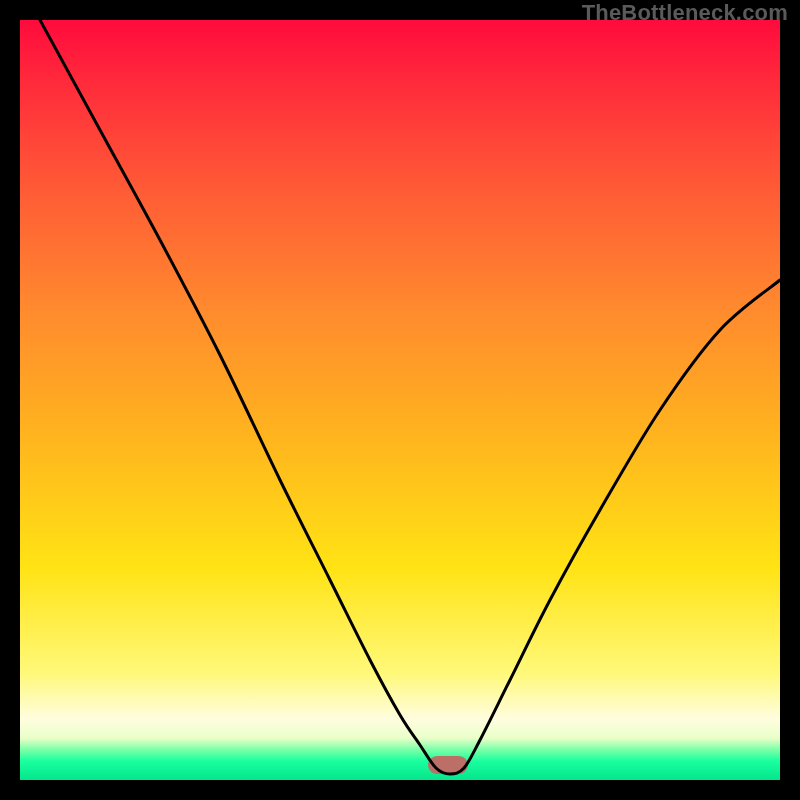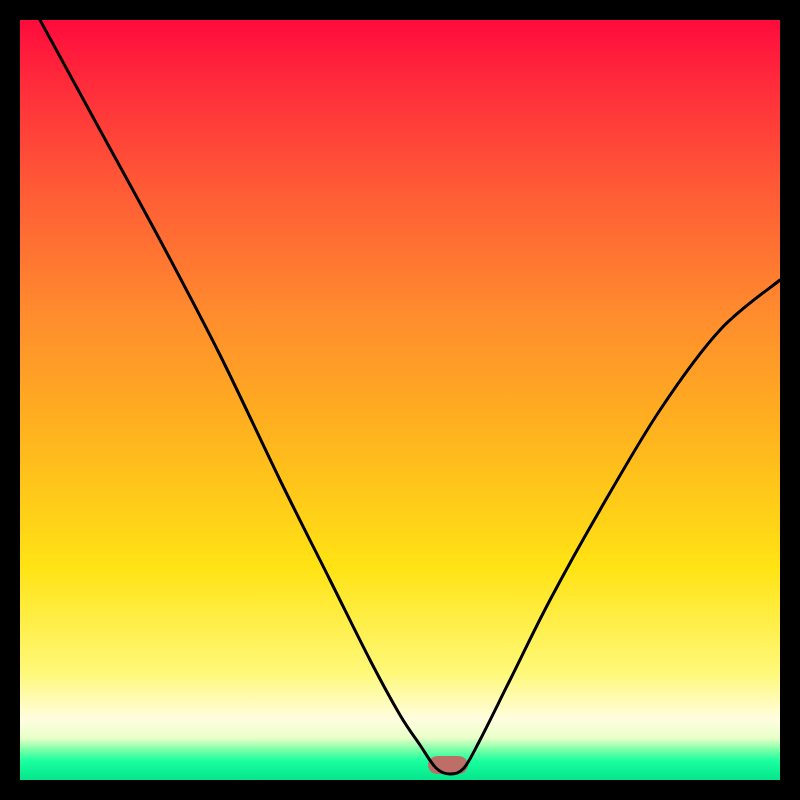--- a/index.html
+++ b/index.html
@@ -63,20 +63,21 @@
     font: 600 22px/1 Arial, Helvetica, sans-serif;
     color: #5a5a5a;
     letter-spacing: 0.2px;
     user-select: none;
   }
 </style>
 </head>
 <body>
 
 <div class="stage">
+  <div class="attrib">TheBottleneck.com</div>
 
   <div class="plot-area">
     <div class="grad"></div>
 
     <div class="marker" id="marker" style="left: 408px; bottom: 6px; width: 40px; height: 18px; background: rgb(187, 111, 102);"></div>
 
     <svg class="curve" viewBox="0 0 760 760" preserveAspectRatio="none">
       <path id="curve-path" fill="none" stroke="#000" stroke-width="3" stroke-linejoin="round" stroke-linecap="round" d="M 20 0 C 30 18.333333333333332, 60 73.33333333333334, 80 110 C 100 146.66666666666666, 120 182.5, 140 220 C 160 257.5, 180 295, 200 335 C 220 375, 241.66666666666666 422.5, 260 460 C 278.3333333333333 497.5, 295 530, 310 560 C 325 590, 338.3333333333333 617.5, 350 640 C 361.6666666666667 662.5, 371.6666666666667 680.8333333333334, 380 695 C 388.3333333333333 709.1666666666666, 394 716.1666666666666, 400 725 C 406 733.8333333333334, 411 743.1666666666666, 416 748 C 421 752.8333333333334, 425.3333333333333 754, 430 754 C 434.6666666666667 754, 439 753.6666666666666, 444 748 C 449 742.3333333333334, 452.3333333333333 734.6666666666666, 460 720 C 467.6666666666667 705.3333333333334, 478.3333333333333 683.3333333333334, 490 660 C 501.6666666666667 636.6666666666666, 515 608.3333333333334, 530 580 C 545 551.6666666666666, 561.6666666666666 521.6666666666666, 580 490 C 598.3333333333334 458.3333333333333, 620 420, 640 390 C 660 360, 680 331.6666666666667, 700 310 C 720 288.3333333333333, 750 268.3333333333333, 760 260"></path>
     </svg>
   </div>

